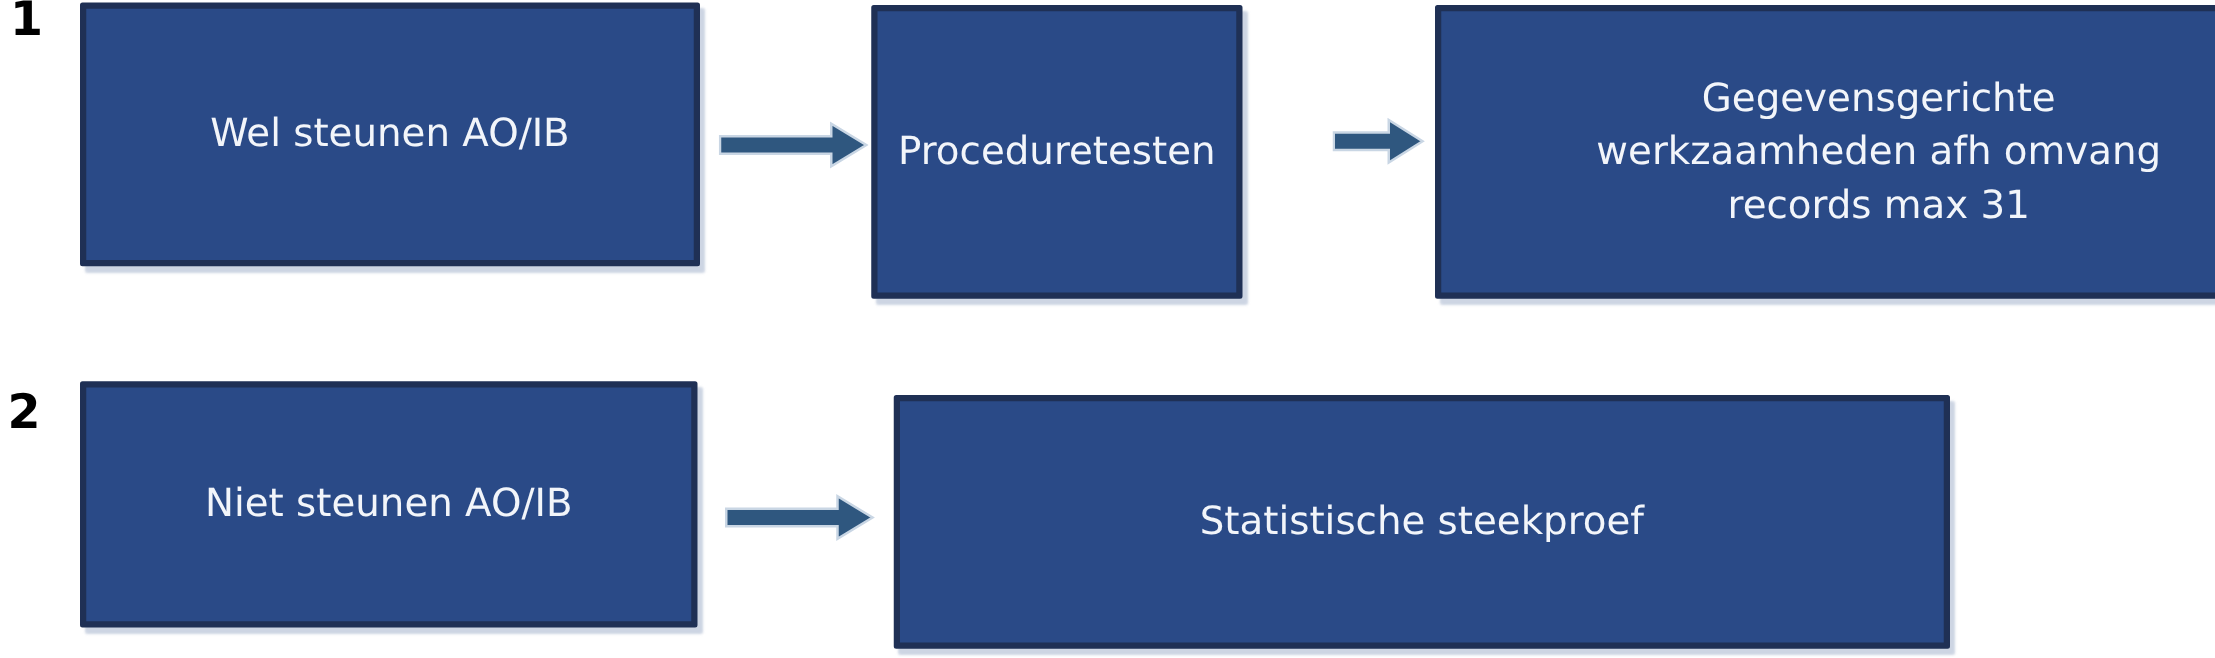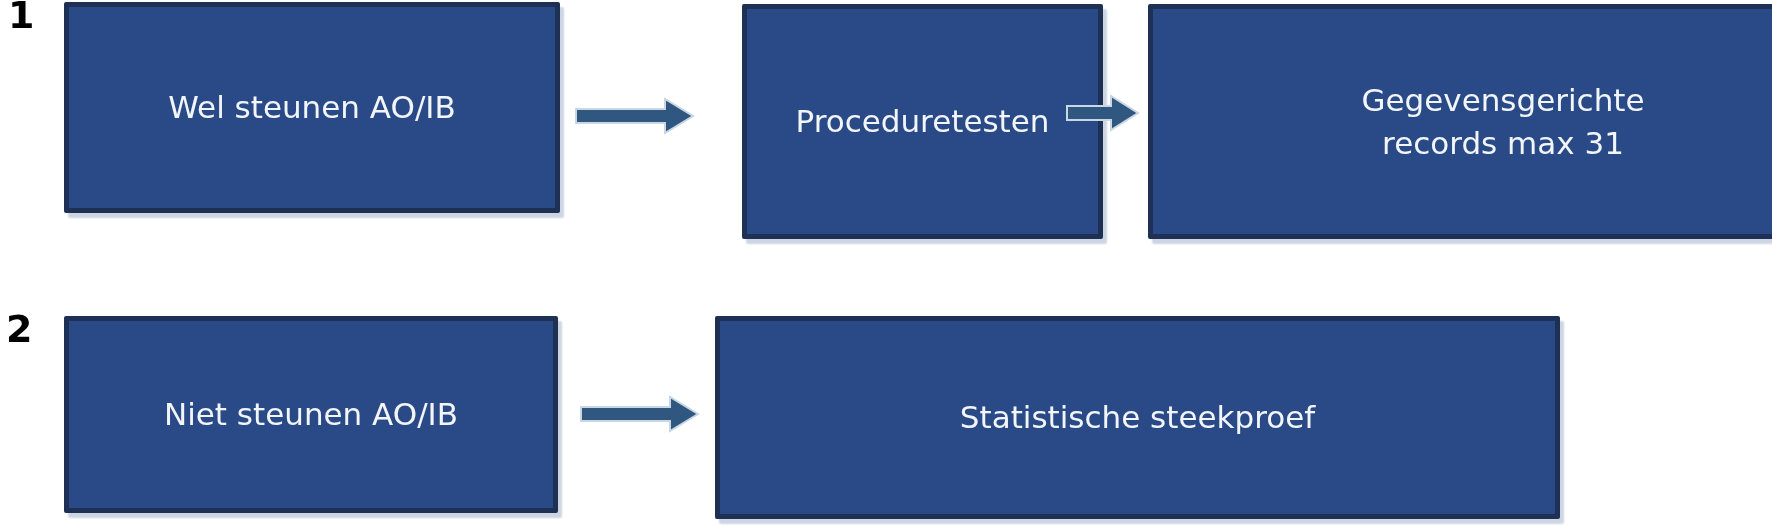--- a/index.html
+++ b/index.html
@@ -55,36 +55,37 @@
   <div class="row-label" style="left:8px; top:-4px;">1</div>
 
   <div class="flow-box" style="left:64px; top:2px; width:496px; height:211px;">
     <span class="line">Wel steunen AO/IB</span>
   </div>
 
   <svg class="flow-arrow" style="left:575px; top:97px;" width="120" height="38" viewBox="0 0 120 38">
     <polygon points="1,12 90,12 90,2 118,19 90,36 90,26 1,26"></polygon>
   </svg>
 
-  <div class="flow-box" style="left:697px; top:4px; width:361px; height:235px;margin-left:45px;">
+  <div class="flow-box" style="left:697px; top:4px; width:297px; height:235px;">
     <span class="line">Proceduretesten</span>
   </div>
 
   <svg class="flow-arrow" style="left:1066px; top:94px;" width="74" height="38" viewBox="0 0 74 38">
     <polygon points="1,12 45,12 45,2 72,19 45,36 45,26 1,26"></polygon>
   </svg>
 
   <div class="flow-box" style="left:1148px; top:4px; width:710px; height:235px;">
     <span class="line">Gegevensgerichte</span>
+    <span class="line">werkzaamheden afh omvang</span>
     <span class="line">records max 31</span>
   </div>
 
   <div class="row-label" style="left:6px; top:310px;">2</div>
 
-  <div class="flow-box" style="left:64px; top:316px; width:494px; height:197px;">
+  <div class="flow-box" style="left:64px; top:305px; width:494px; height:197px;">
     <span class="line">Niet steunen AO/IB</span>
   </div>
 
   <svg class="flow-arrow" style="left:580px; top:395px;" width="120" height="38" viewBox="0 0 120 38">
     <polygon points="1,12 90,12 90,2 118,19 90,36 90,26 1,26"></polygon>
   </svg>
 
   <div class="flow-box" style="left:715px; top:316px; width:845px; height:203px;text-align:right;">
     <span class="line">Statistische steekproef</span>
   </div>

